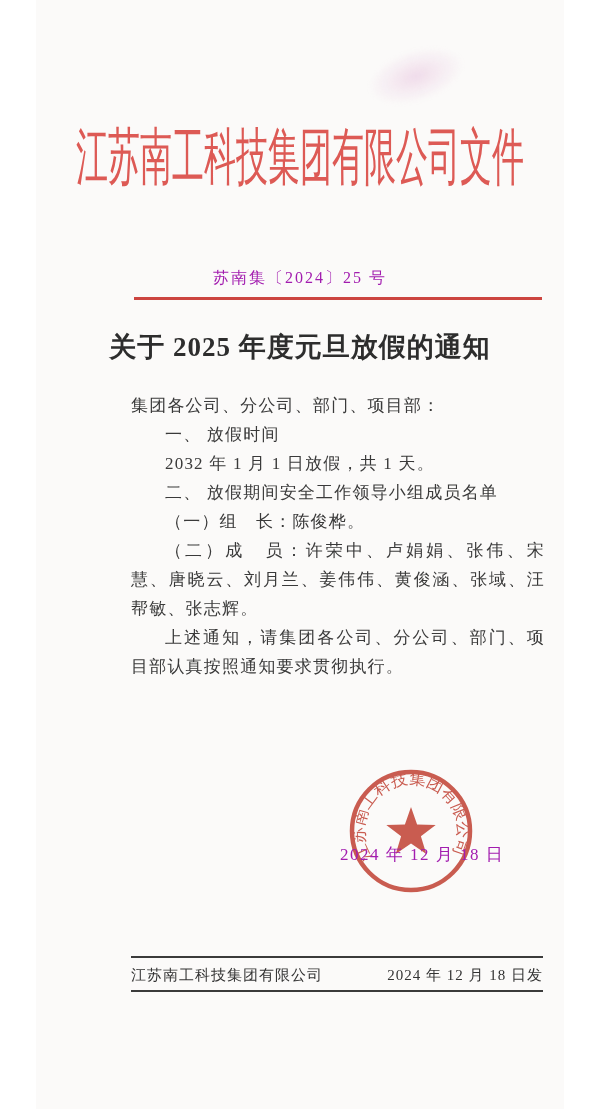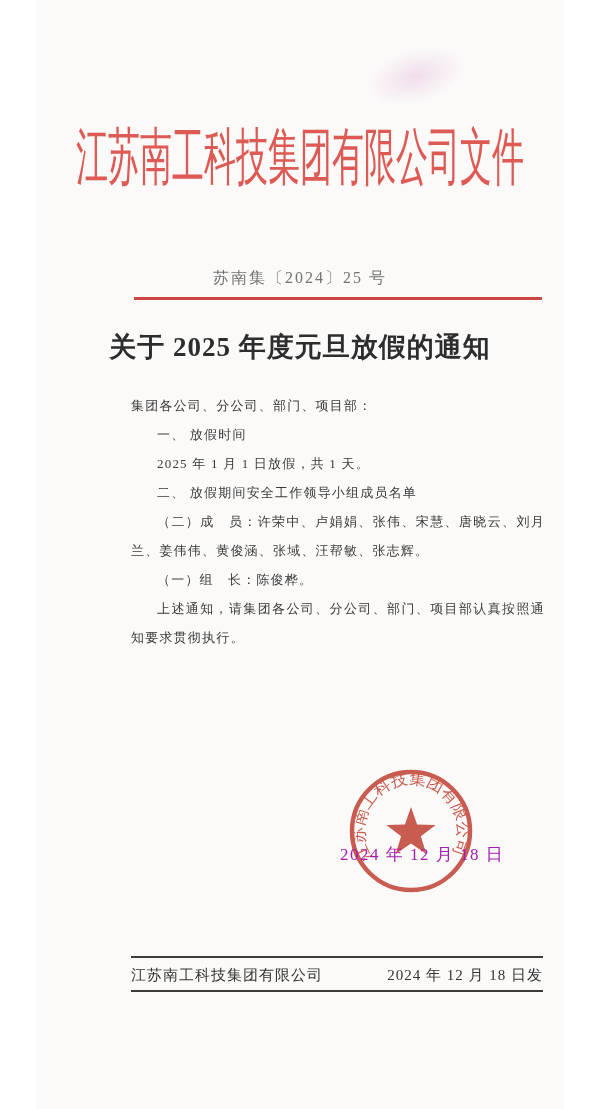--- a/index.html
+++ b/index.html
@@ -34,42 +34,42 @@
     transform: scaleY(1.95);
     transform-origin: center top;
     white-space: nowrap;
   }
   .doc-number {
     position: absolute;
     top: 268px; left: 0; width: 100%;
     text-align: center;
     font-size: 16px;
     letter-spacing: 2px;
-    color: #737373;
+    color: #a21caf;
   }
   .red-line {
     position: absolute;
     top: 297px; left: 98px;
     width: 408px; height: 3px;
     background: #cc4540;
   }
   .doc-title {
     position: absolute;
     top: 329px; left: 0; width: 100%;
     text-align: center;
     font-size: 27px;
     font-weight: bold;
     letter-spacing: 1px;
     color: #2d2d2d;
   }
   .body-text {
     position: absolute;
     top: 391px; left: 95px;
     width: 414px;
-    font-size: 13px;
+    font-size: 17px;
     line-height: 29px;
     letter-spacing: 1.2px;
     text-align: justify;
     color: #3a3a3a;
   }
   .body-text p { text-indent: 2em; }
   .body-text p.salutation { text-indent: 0; }
   .seal {
     position: absolute;
     left: 312px; top: 768px;
@@ -117,24 +117,24 @@
 
   <div class="doc-number">苏南集〔2024〕25 号</div>
 
   <div class="red-line"></div>
 
   <h1 class="doc-title">关于 2025 年度元旦放假的通知</h1>
 
   <div class="body-text">
     <p class="salutation">集团各公司、分公司、部门、项目部：</p>
     <p>一、 放假时间</p>
-    <p>2025 年 1 月 1 日放假，共 1 天。</p>
+    <p>2032 年 1 月 1 日放假，共 1 天。</p>
     <p>二、 放假期间安全工作领导小组成员名单</p>
+    <p>（一）组　长：陈俊桦。</p>
     <p>（二）成　员：许荣中、卢娟娟、张伟、宋慧、唐晓云、刘月兰、姜伟伟、黄俊涵、张域、汪帮敏、张志辉。</p>
-    <p>（一）组　长：陈俊桦。</p>
     <p>上述通知，请集团各公司、分公司、部门、项目部认真按照通知要求贯彻执行。</p>
   </div>
 
   <svg class="seal" viewBox="0 0 126 126" xmlns="http://www.w3.org/2000/svg">
     <circle cx="63" cy="63" r="59" fill="none" stroke="#c23a2c" stroke-width="4.5"></circle>
     <path id="sealArc" d="M 24.5,90 A 47,47 0 1 1 101.5,90" fill="none"></path>
     <text fill="#c23a2c" font-size="16" font-family="Liberation Serif, DejaVu Serif, serif">
       <textPath href="#sealArc" startOffset="0" textLength="200" lengthAdjust="spacingAndGlyphs">江苏南工科技集团有限公司</textPath>
     </text>
     <polygon fill="#c23a2c" points="63,39 69.1,56.6 87.7,57 72.9,68.2 78.3,86 63,75.4 47.7,86 53.1,68.2 38.3,57 56.9,56.6"></polygon>

